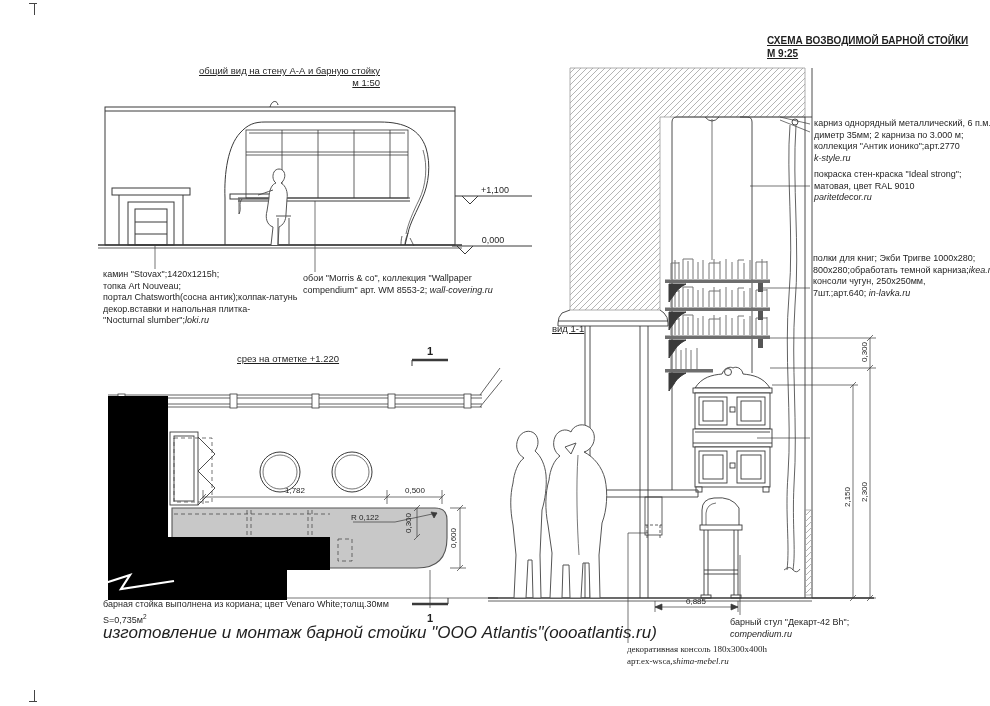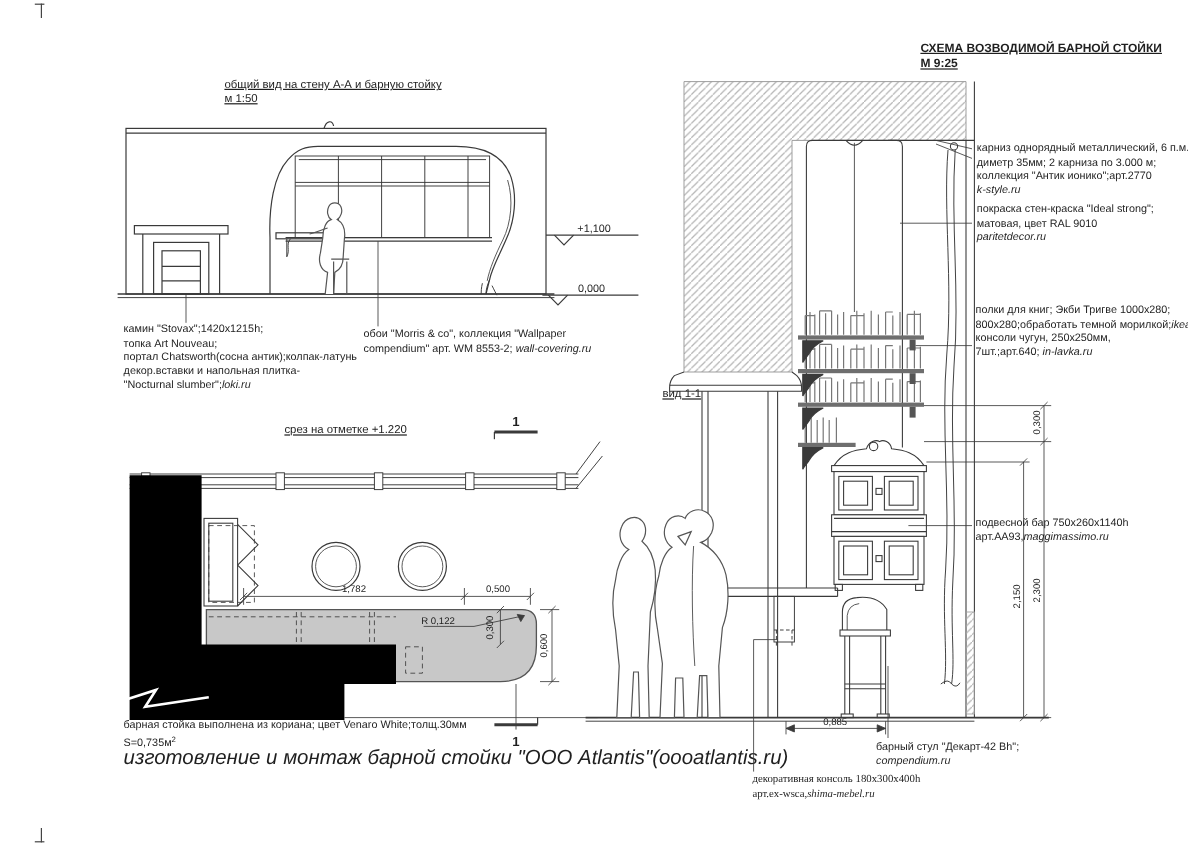--- a/index.html
+++ b/index.html
@@ -29,21 +29,21 @@
   <div class="mark" style="left:34px;top:3px;width:1px;height:12px;"></div>
   <div class="mark" style="left:29px;top:3px;width:8px;height:1px;"></div>
   <div class="mark" style="left:34px;top:690px;width:1px;height:12px;"></div>
   <div class="mark" style="left:29px;top:701px;width:8px;height:1px;"></div>
 
   <div class="title" style="left:767px;top:34px;">
     <div class="ul">СХЕМА ВОЗВОДИМОЙ БАРНОЙ СТОЙКИ</div>
     <div class="ul">М 9:25</div>
   </div>
 
-  <div class="cap" style="left:187px;top:65px;">
+  <div class="cap" style="left:199px;top:65px;text-align:right;">
     <div><span class="ul">общий вид на стену А-А и барную стойку</span></div>
     <div><span class="ul">м 1:50</span></div>
   </div>
 
   <svg style="left:90px;top:88px;" width="470" height="185" viewBox="0 0 470 185">
     <g stroke="#3a3a3a" stroke-width="1" fill="none">
       <rect x="15" y="19" width="350" height="138" fill="#ffffff"></rect>
       <line x1="15" y1="23" x2="365" y2="23"></line>
       <path d="M180,19 C182,12 187,12 188,17"></path>
 
@@ -393,29 +393,25 @@
   </div>
 
   <div class="note" style="left:814px;top:169px;">
     <div>покраска стен-краска "Ideal strong";</div>
     <div>матовая, цвет RAL 9010</div>
     <div class="it">paritetdecor.ru</div>
   </div>
 
   <div class="note" style="left:813px;top:253px;">
     <div>полки для книг; Экби Тригве 1000x280;</div>
-    <div><span>800x280;обработать темной морилкой;</span><span class="it">ikea.ru</span></div>
+    <div><span>800x280;обработать темной карниза;</span><span class="it">ikea.ru</span></div>
     <div>консоли чугун, 250x250мм,</div>
     <div><span>7шт.;арт.640; </span><span class="it">in-lavka.ru</span></div>
   </div>
 
-  <div class="note" style="left:813px;top:430px;">
-    <div>подвесной бар 750x260x1140h</div>
-    <div><span>арт.АА93,</span><span class="it">maggimassimo.ru</span></div>
-  </div>
 
   <div class="note" style="left:730px;top:617px;">
     <div>барный стул "Декарт-42 Bh";</div>
     <div class="it">compendium.ru</div>
   </div>
 
   <div class="note" style="left:627px;top:644px;font-family:Liberation Serif, serif;">
     <div>декоративная консоль 180x300x400h</div>
     <div><span>арт.ex-wsca,</span><span class="it">shima-mebel.ru</span></div>
   </div>

